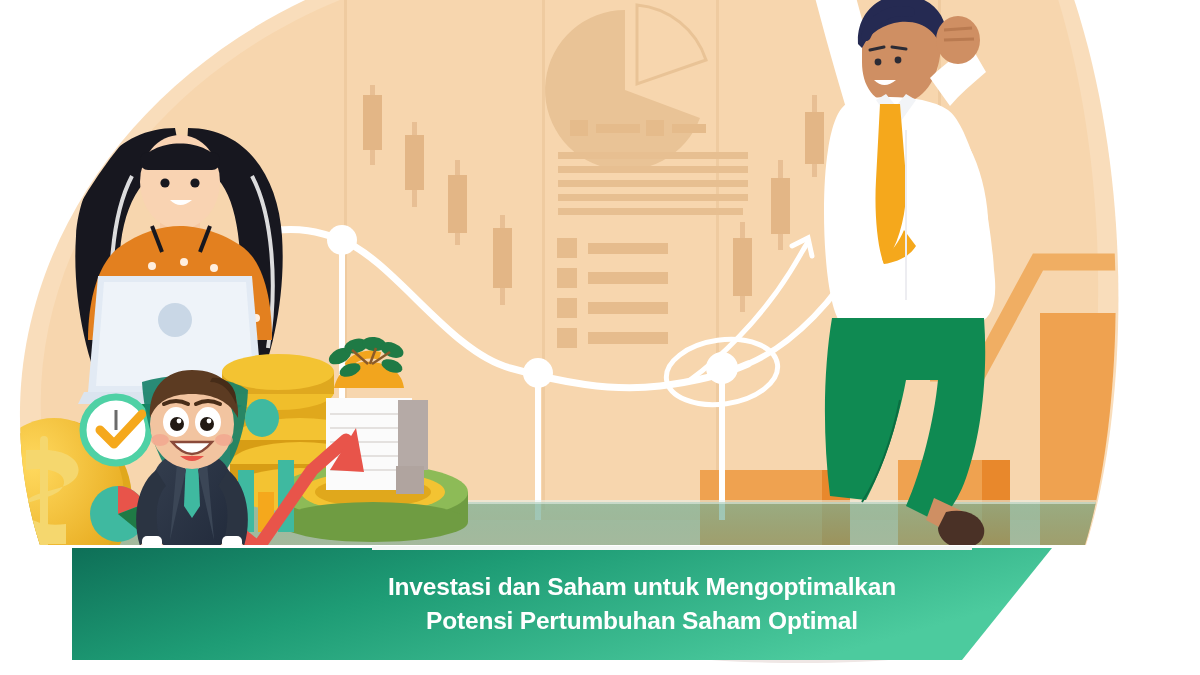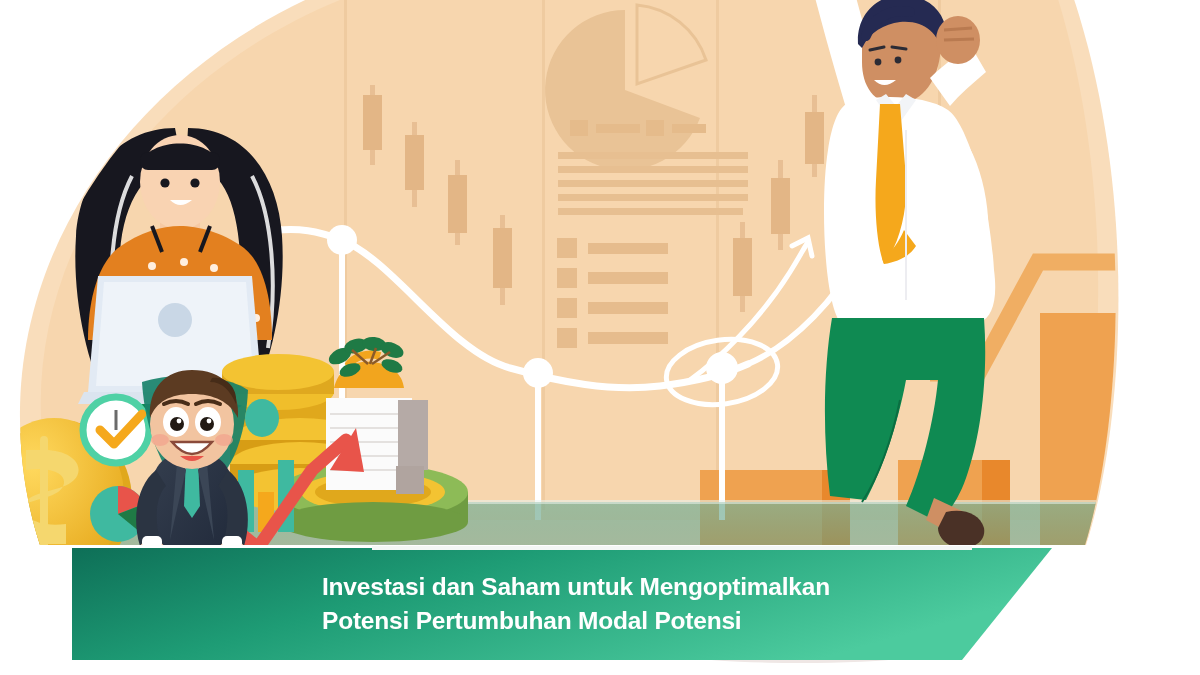--- a/index.html
+++ b/index.html
@@ -12,21 +12,21 @@
   .abs{position:absolute;}
 
   
   #banner{
     position:absolute;left:72px;top:548px;width:980px;height:112px;
     z-index:60;
   }
   #banner svg{display:block;width:100%;height:100%;}
   #banner-text{
     position:absolute;left:250px;top:10px;width:640px;height:92px;
-    display:flex;flex-direction:column;align-items:flex-start;justify-content:center;
+    display:flex;flex-direction:column;align-items:center;justify-content:center;
     z-index:61;pointer-events:none;
   }
   #banner-text .ln{
     color:#ffffff;font-weight:bold;font-size:24.5px;line-height:34px;
     letter-spacing:-0.2px;white-space:nowrap;text-align:center;
     font-family:"Liberation Sans","DejaVu Sans",sans-serif;
   }
 </style>
 </head>
 <body>
@@ -418,17 +418,17 @@
     <ellipse cx="800" cy="645" rx="160" ry="18" fill="#efe7e5"></ellipse>
   </svg>
 
   <div id="banner">
     <svg viewBox="0 0 980 112" preserveAspectRatio="none">
       <path d="M 0 0 L 980 0 L 890 112 L 0 112 Z" fill="url(#bannerGrad)"></path>
     </svg>
     <div class="abs" style="left:300px;top:-2px;width:600px;height:4px;background:#f4f7f5;"></div>
     <div id="banner-text">
       <div class="ln">Investasi dan Saham untuk Mengoptimalkan</div>
-      <div class="ln">Potensi Pertumbuhan Modal Potensi</div>
+      <div class="ln">Potensi Pertumbuhan Saham Optimal</div>
     </div>
   </div>
 
 </div>
 
 </body></html>

